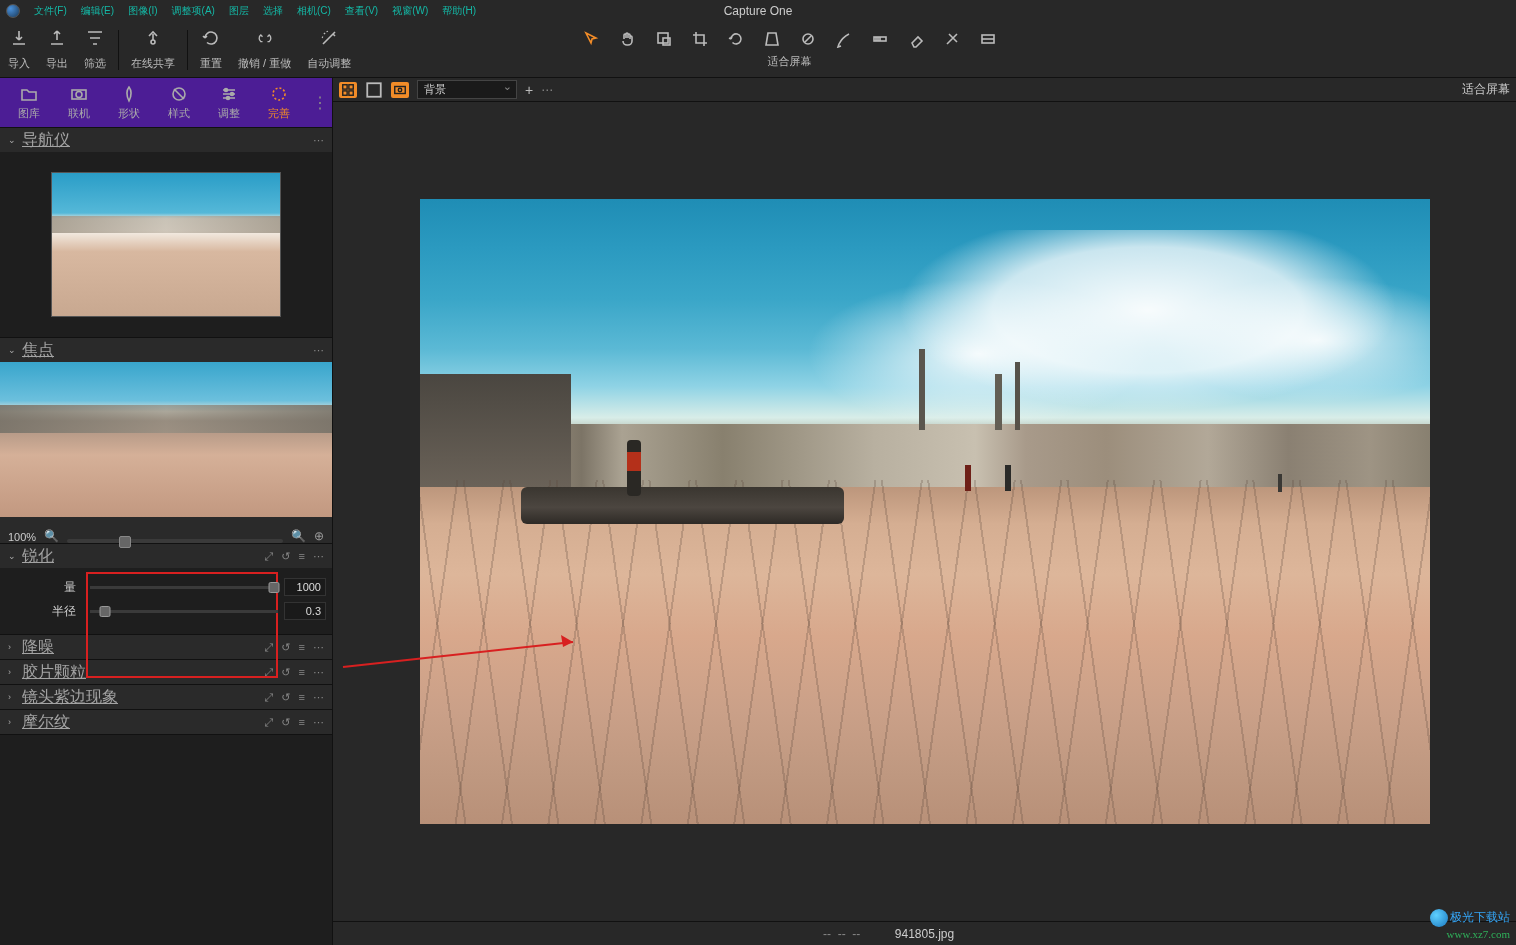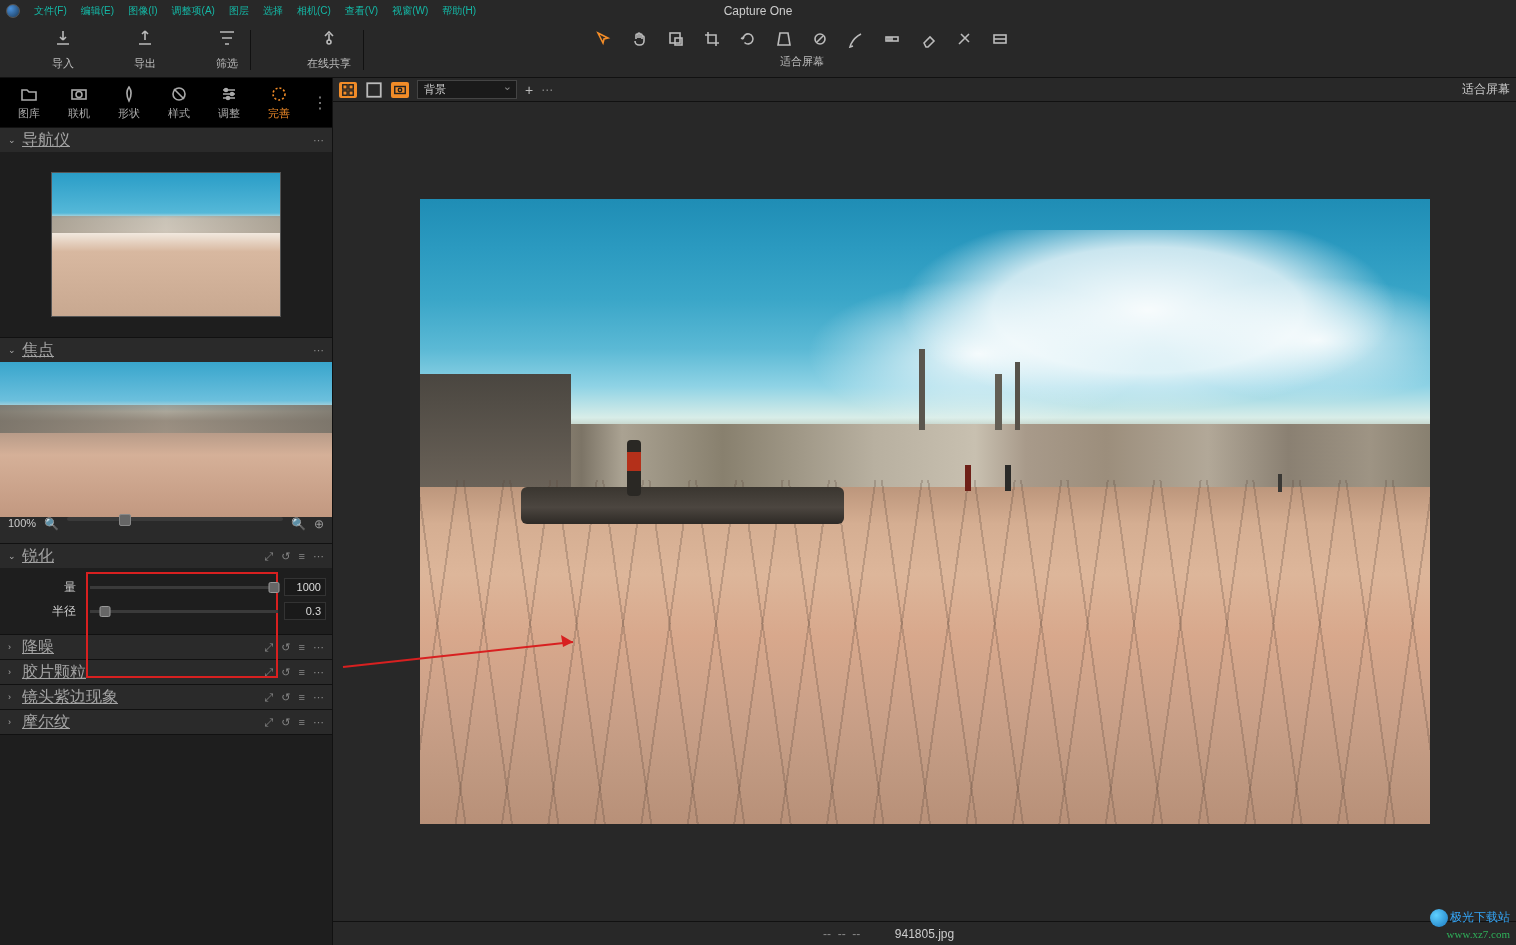--- a/index.html
+++ b/index.html
@@ -8,37 +8,37 @@
 
 .menubar { height: 22px; background: #282828; display: flex; align-items: center; padding: 0 6px; gap: 14px; position: relative; }
 .menubar .logo { width: 14px; height: 14px; border-radius: 50%; background: radial-gradient(circle at 30% 30%, #4a90d9, #1a3a5a); border: 1px solid #555; }
 .menubar .menu-item { color: #14b8a6; cursor: pointer; font-size: 10px; }
 .menubar .app-title { position: absolute; left: 50%; transform: translateX(-50%); color: #ccc; }
 
 
 .toolbar { height: 56px; background: #282828; display: flex; align-items: center; padding: 0 8px; border-bottom: 1px solid #111; }
 .toolbar .group { display: flex; gap: 16px; align-items: flex-start; }
 .toolbar .sep { width: 1px; height: 40px; background: #111; margin: 0 12px; }
-.toolbar .tbtn { display: flex; flex-direction: column; align-items: center; gap: 8px; cursor: pointer; color: #bbb; margin-left: 44px; }
+.toolbar .tbtn { display: flex; flex-direction: column; align-items: center; gap: 8px; cursor: pointer; color: #bbb; }
 .toolbar .tbtn .ico { width: 20px; height: 20px; display: flex; align-items: center; justify-content: center; }
 .toolbar .tbtn .lbl { font-size: 11px; }
 .toolbar .cursor-label-wrap { display: flex; flex-direction: column; align-items: center; gap: 6px; }
 .toolbar .cursor-row { display: flex; gap: 18px; align-items: center; }
 .toolbar .ctool { width: 18px; height: 18px; cursor: pointer; color: #bbb; display:flex;align-items:center;justify-content:center; }
 .toolbar .ctool.active { color: #f28c28; }
 .toolbar .cursor-sub { font-size: 11px; color: #bbb; }
 
 
 .main { display: flex; height: calc(945px - 22px - 56px); }
 
 
 .sidebar { width: 333px; background: #1e1e1e; border-right: 1px solid #111; display: flex; flex-direction: column; overflow-y: auto; }
 
 
-.tooltabs { height: 50px; background: #000000; display: flex; align-items: center; padding: 0 4px; border-bottom: 1px solid #111; }
+.tooltabs { height: 50px; background: #4c1d95; display: flex; align-items: center; padding: 0 4px; border-bottom: 1px solid #111; }
 .tooltabs .ttab { flex: 0 0 50px; height: 100%; display: flex; flex-direction: column; align-items: center; justify-content: center; gap: 3px; cursor: pointer; color: #aaa; font-size: 11px; }
 .tooltabs .ttab.active { color: #f28c28; }
 .tooltabs .ttab .tico { width: 18px; height: 18px; display:flex;align-items:center;justify-content:center; }
 .tooltabs .dots { margin-left: auto; padding: 0 8px; color: #888; cursor: pointer; font-size: 16px; letter-spacing: 1px; }
 
 
 .panel { border-bottom: 1px solid #111; }
 .panel .panel-header { height: 24px; background: #2a2a2a; display: flex; align-items: center; padding: 0 8px; cursor: pointer; }
 .panel .panel-header .chev { width: 10px; color: #aaa; font-size: 9px; margin-right: 4px; }
 .panel .panel-header .title { flex: 1; color: #a3a3a3; font-size: 16px; text-decoration: underline; }
@@ -46,21 +46,21 @@
 .panel .panel-header .hico { cursor: pointer; }
 
 
 .nav-preview { padding: 20px; display: flex; justify-content: center; }
 .nav-img { width: 230px; height: 145px; background: linear-gradient(to bottom, #2a9dc7 0%, #55b8d8 28%, #e8e8e0 32%, #f5f0e8 40%, #d8b8a0 55%, #c8a890 100%); border: 1px solid #555; position: relative; overflow: hidden; }
 .nav-img::before { content:""; position:absolute; top:30%; left:0; right:0; height:12%; background: linear-gradient(90deg, rgba(155,145,130,.8), rgba(180,170,155,.6), rgba(155,145,130,.8)); }
 
 
 .focus-preview { height: 155px; background: linear-gradient(to bottom, #38a5cc 0%, #6cc0dd 25%, #e8e5d8 32%, #a89080 38%, #d5b098 60%, #c29880 100%); position: relative; overflow:hidden; }
 .focus-preview::before { content:""; position:absolute; top:28%; left:0; right:0; height:18%; background: linear-gradient(90deg, rgba(120,115,105,.9), rgba(145,140,128,.7), rgba(120,115,105,.9)); }
-.zoom-bar { height: 26px; display: flex; align-items: flex-start; padding: 0 8px; gap: 8px; background: #2a2a2a; }
+.zoom-bar { height: 26px; display: flex; align-items: flex-end; padding: 0 8px; gap: 8px; background: #2a2a2a; }
 .zoom-bar .zoom-val { font-size: 11px; color: #ccc; }
 .zoom-bar .zslider { flex: 1; height: 4px; background: #3a3a3a; border-radius: 2px; position: relative; }
 .zoom-bar .zslider::after { content:""; position:absolute; left:24%; top:-3px; width:10px; height:10px; background:#666; border:1px solid #888; border-radius:2px; }
 .zoom-bar .mag { color: #999; cursor: pointer; }
 
 
 .sharp-body { padding: 6px 6px 10px; position: relative; }
 .sharp-highlight { position: absolute; left: 86px; top: 4px; width: 192px; height: 106px; border: 2px solid #d82020; pointer-events: none; }
 .srow { display: flex; align-items: center; height: 22px; margin: 2px 0; }
 .srow .slabel { width: 78px; text-align: right; color: #ccc; font-size: 12px; padding-right: 8px; }
@@ -186,20 +186,47 @@
       <span class="ico">
           <svg viewBox="0 0 20 20">
             <circle cx="10" cy="14" r="2"></circle>
             <path d="M10 12V6m-4 2l4-4 4 4"></path>
           </svg>
         </span>
       <span class="lbl">在线共享</span>
     </div>
   </div>
   <div class="sep"></div>
+  <div class="group">
+    <div class="tbtn">
+      <span class="ico">
+          <svg viewBox="0 0 20 20">
+            <path d="M4 10a6 6 0 1 1 2 4.5M4 10l-2-2m2 2l2-2"></path>
+          </svg>
+        </span>
+      <span class="lbl">重置</span>
+    </div>
+    <div class="tbtn">
+      <span class="ico">
+          <svg viewBox="0 0 24 20">
+            <path d="M7 6a5 5 0 0 0 0 8h2M5 8l2-2 2 2"></path>
+            <path d="M17 6a5 5 0 0 1 0 8h-2M19 8l-2-2-2 2"></path>
+          </svg>
+        </span>
+      <span class="lbl">撤销 / 重做</span>
+    </div>
+    <div class="tbtn">
+      <span class="ico">
+          <svg viewBox="0 0 20 20">
+            <path d="M4 16L14 6m0 0l2-2m-2 2l2 2M5 5l1 1M8 3l.5 1M3 9l1 .5"></path>
+          </svg>
+        </span>
+      <span class="lbl">自动调整</span>
+    </div>
+  </div>
 
   <div class="cursor-label-wrap" style="margin:0 auto;">
     <div class="cursor-row">
       <span class="ctool active">
           <svg viewBox="0 0 18 18">
             <path d="M3 3l10 5-4 1-1 4z"></path>
           </svg>
         </span>
       <span class="ctool">
           <svg viewBox="0 0 18 18">

